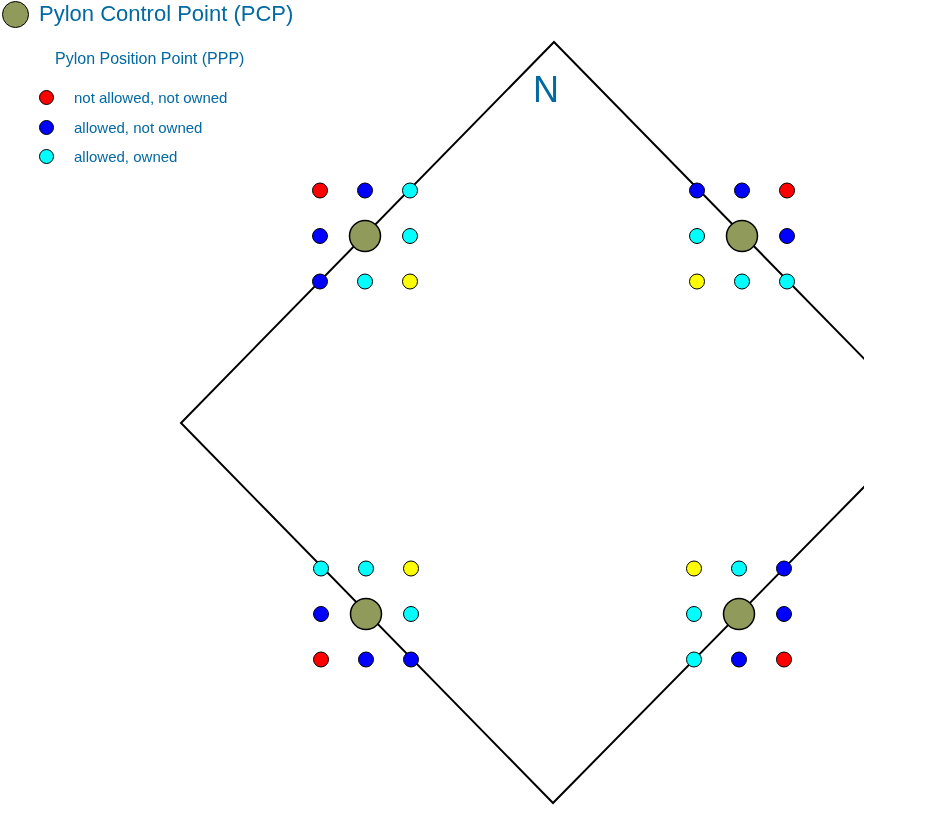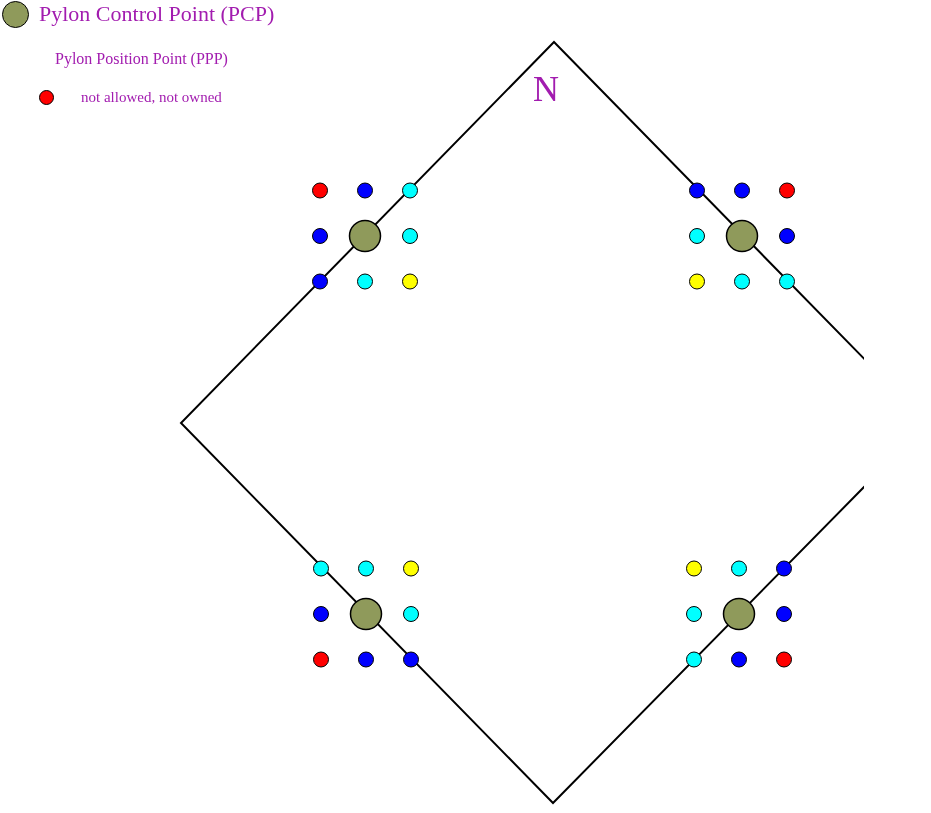--- a/index.html
+++ b/index.html
@@ -1,43 +1,43 @@
 <!DOCTYPE html>
 <html><head>
 <meta charset="utf-8">
 <style>
   html, body { margin: 0; padding: 0; background: #ffffff; }
   #figure {
     position: relative;
     width: 864px;
     height: 813px;
     background: #ffffff;
-    color: #a21caf;
-    font-family: Liberation Serif, serif;
+    color: #0369a1;
+    font-family: Liberation Sans, sans-serif;
     overflow: hidden;
   }
   #diagram-svg { position: absolute; left: 0; top: 0; }
 
   .legend-pcp-row {
     position: absolute; left: 2px; top: 1px;
     display: flex; align-items: center; gap: 10px;
   }
   .pcp-swatch {
     width: 27px; height: 27px; border-radius: 50%;
     border: 1.5px solid #000; box-sizing: border-box; flex: 0 0 auto;
   }
   .pcp-label { font-size: 22px; line-height: 1.2; }
 
   .ppp-title { position: absolute; left: 55px; top: 49px; font-size: 16px; line-height: 1.2; }
 
   .legend-items {
     position: absolute; left: 39px; top: 83px;
     display: flex; flex-direction: column;
   }
-  .legend-item { display: flex; align-items: center; gap: 27px; height: 29.5px; }
+  .legend-item { display: flex; align-items: center; gap: 20px; height: 29.5px; }
   .legend-dot {
     width: 15px; height: 15px; border-radius: 50%;
     border: 1px solid #000; box-sizing: border-box; flex: 0 0 auto;
   }
   .legend-item-label { font-size: 15px; line-height: 1; }
 
   .north-label {
     position: absolute; left: 533px; top: 70px;
     font-size: 36px; line-height: 1.1;
   }
@@ -92,17 +92,25 @@
     <span class="pcp-label">Pylon Control Point (PCP)</span>
   </div>
 
   <div class="ppp-title">Pylon Position Point (PPP)</div>
 
   <div class="legend-items">
     <div class="legend-item">
       <span class="legend-dot" style="background-color: rgb(255, 0, 0);"></span>
       <span class="legend-item-label">not allowed, not owned</span>
     </div>
+    <div class="legend-item">
+      <span class="legend-dot" style="background-color: rgb(0, 0, 255);"></span>
+      <span class="legend-item-label">allowed, not owned</span>
+    </div>
+    <div class="legend-item">
+      <span class="legend-dot" style="background-color: rgb(0, 255, 255);"></span>
+      <span class="legend-item-label">allowed, owned</span>
+    </div>
   </div>
 
   <div class="north-label">N</div>
 
 </div>
 
 </body></html>

